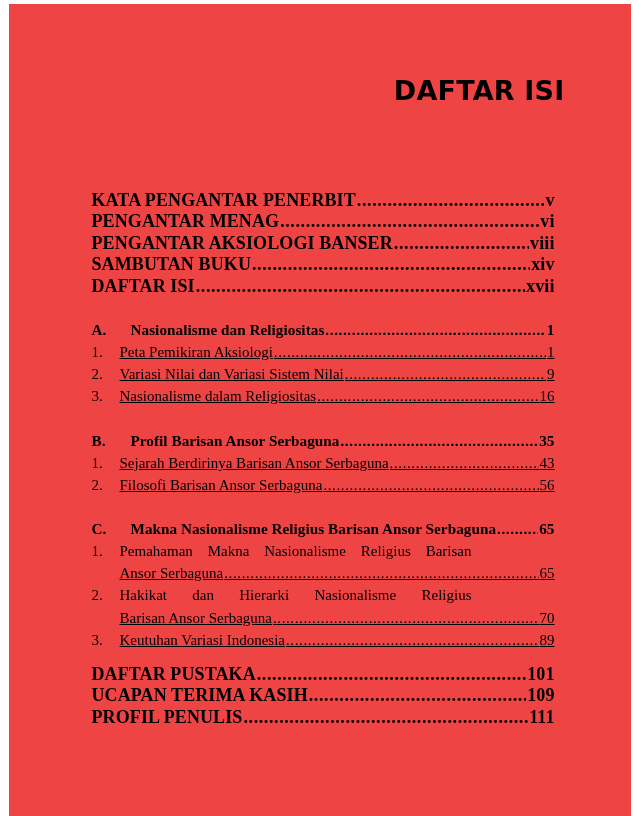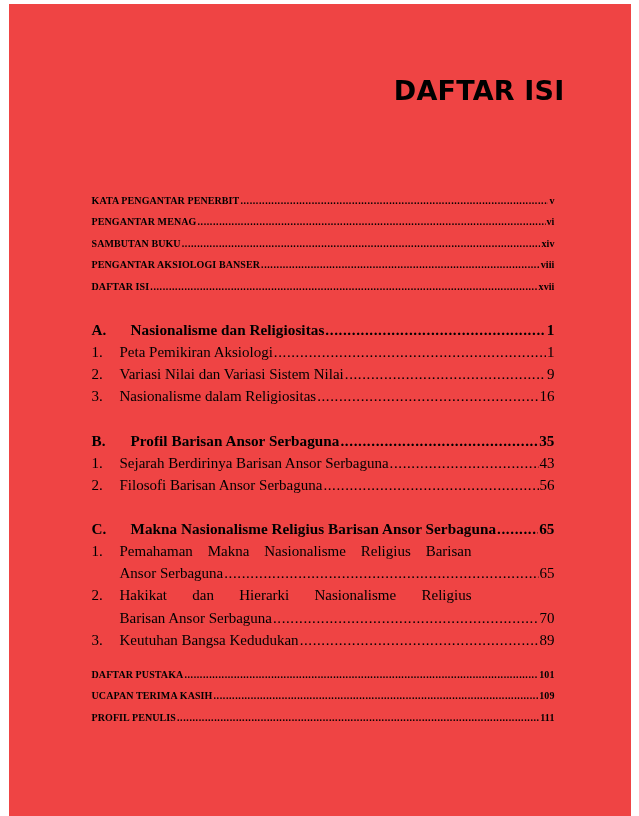--- a/index.html
+++ b/index.html
@@ -67,21 +67,21 @@
   }
   .row .page {
     flex: 0 0 auto;
     text-align: right;
     white-space: nowrap;
   }
 
   
   .matter .row {
     font-weight: 700;
-    font-size: 10px;
+    font-size: 18px;
     line-height: 21.4px;
     letter-spacing: 0.1px;
     justify-content: center;
   }
   #front-matter { margin-bottom: 0; }
   #back-matter  { margin-top: 0; }
 
   
   .section { margin-top: 22px; }
 
@@ -114,21 +114,21 @@
     line-height: 22.2px;
   }
   .sub .num {
     flex: 0 0 28px;     
     white-space: nowrap;
   }
   .sub .sub-body {
     flex: 1 1 auto;
     min-width: 0;
   }
-  .sub .sub-body .row { width: 100%; }
+  .sub .sub-body .row { width: 100%; text-decoration: underline; }
 
   
   .sub.wrapped .first-line {
     display: block;
     text-align: justify;
     text-align-last: justify;
     white-space: normal;
     width: 352px;      
   }
   .sub.wrapped .second-line {
@@ -154,28 +154,28 @@
           <span class="label">KATA PENGANTAR PENERBIT</span>
           <span class="leader"></span>
           <span class="page">v</span>
         </div>
         <div class="row">
           <span class="label">PENGANTAR MENAG</span>
           <span class="leader"></span>
           <span class="page">vi</span>
         </div>
         <div class="row">
+          <span class="label">PENGANTAR AKSIOLOGI BANSER</span>
+          <span class="leader"></span>
+          <span class="page">viii</span>
+        </div>
+        <div class="row">
           <span class="label">SAMBUTAN BUKU</span>
           <span class="leader"></span>
           <span class="page">xiv</span>
-        </div>
-        <div class="row">
-          <span class="label">PENGANTAR AKSIOLOGI BANSER</span>
-          <span class="leader"></span>
-          <span class="page">viii</span>
         </div>
         <div class="row">
           <span class="label">DAFTAR ISI</span>
           <span class="leader"></span>
           <span class="page">xvii</span>
         </div>
       </div>
 
     <div id="sections-container">
         <div class="section">
@@ -282,21 +282,21 @@
                 <span class="label">Barisan Ansor Serbaguna</span>
                 <span class="leader"></span>
                 <span class="page">70</span>
               </div>
             </div>
           </div>
           <div class="sub wrapped">
             <span class="num">3.</span>
             <div class="sub-body">
               <div class="row second-line">
-                <span class="label">Keutuhan Bangsa Kedudukan</span>
+                <span class="label">Keutuhan Variasi Indonesia</span>
                 <span class="leader"></span>
                 <span class="page">89</span>
               </div>
             </div>
           </div>
         </div>
       </div>
 
     <div class="spacer-sm"></div>
 

